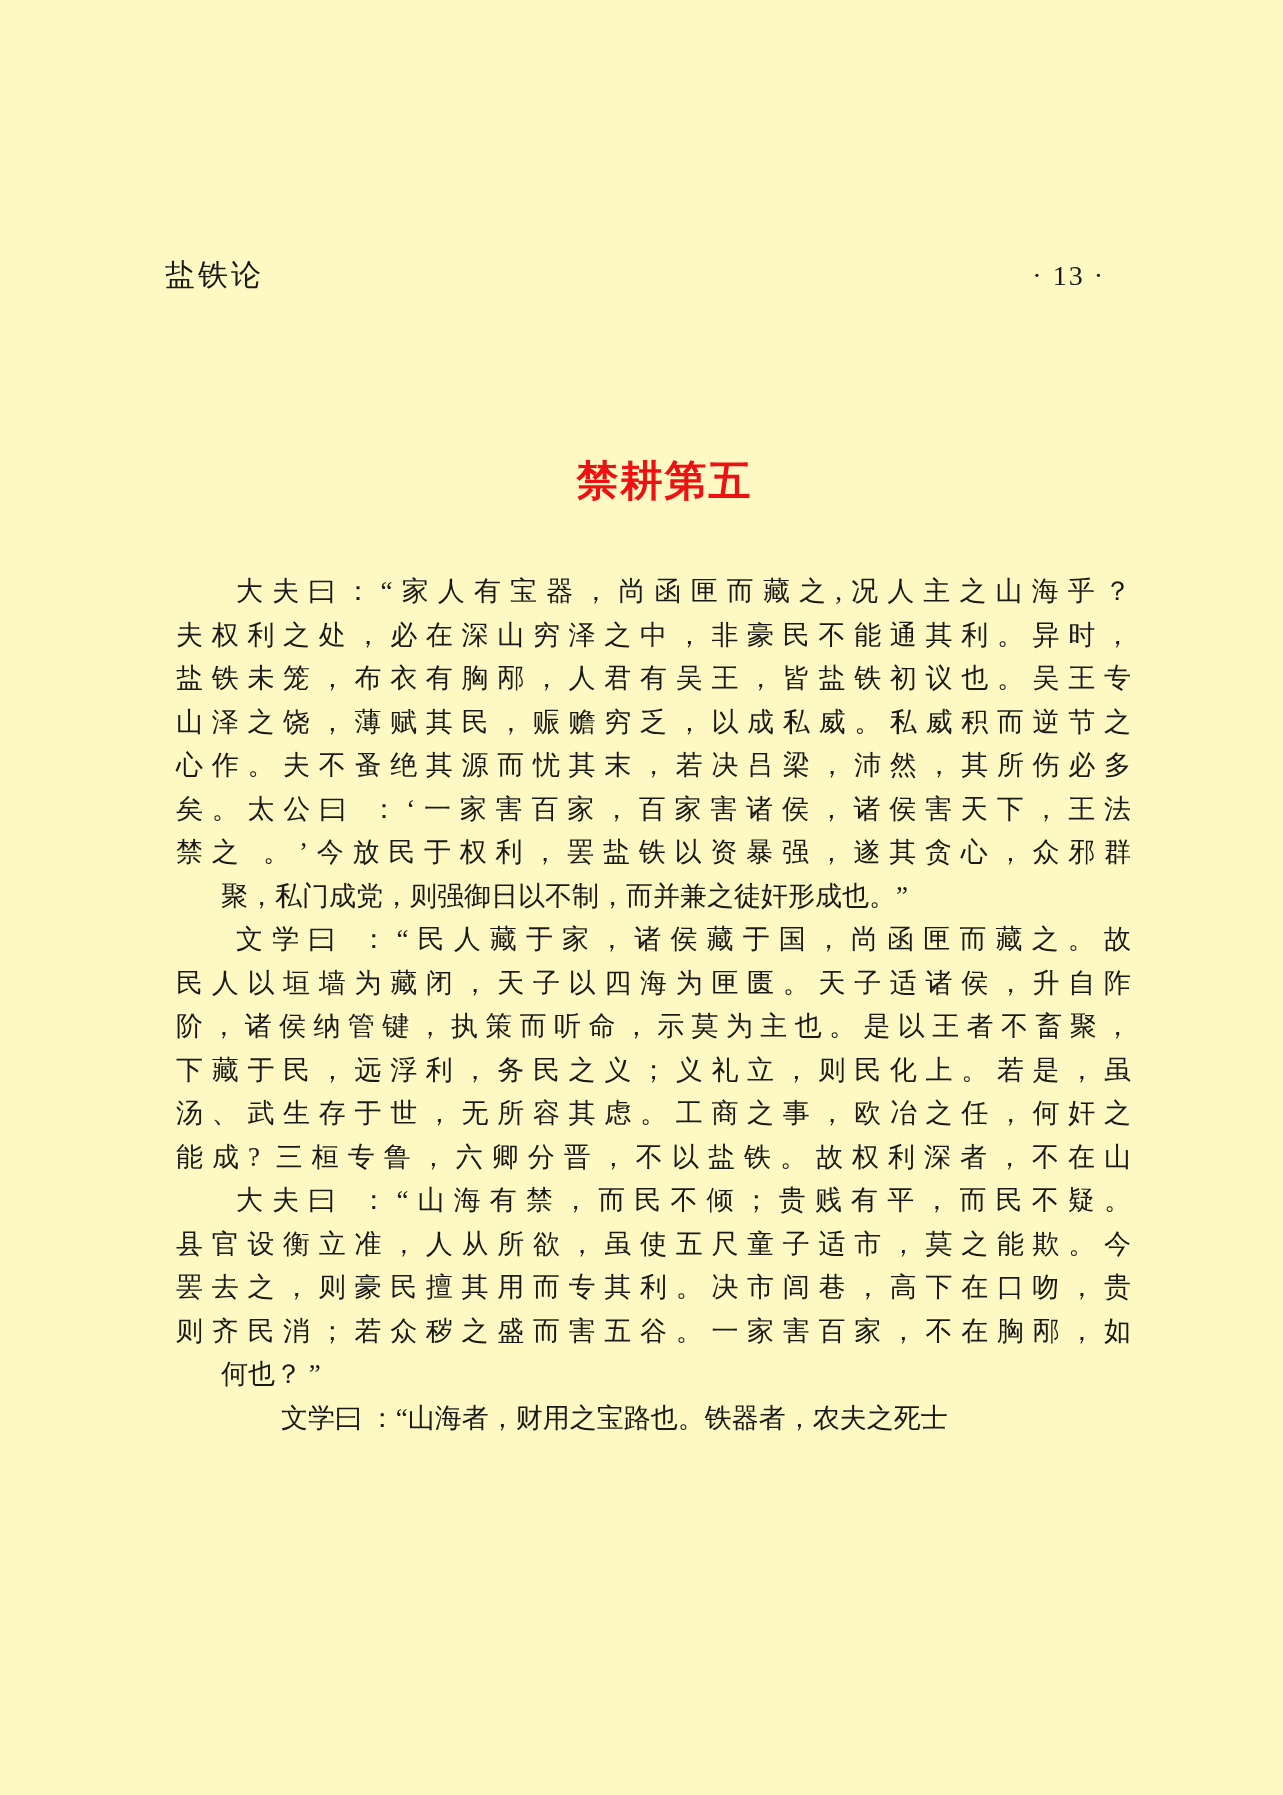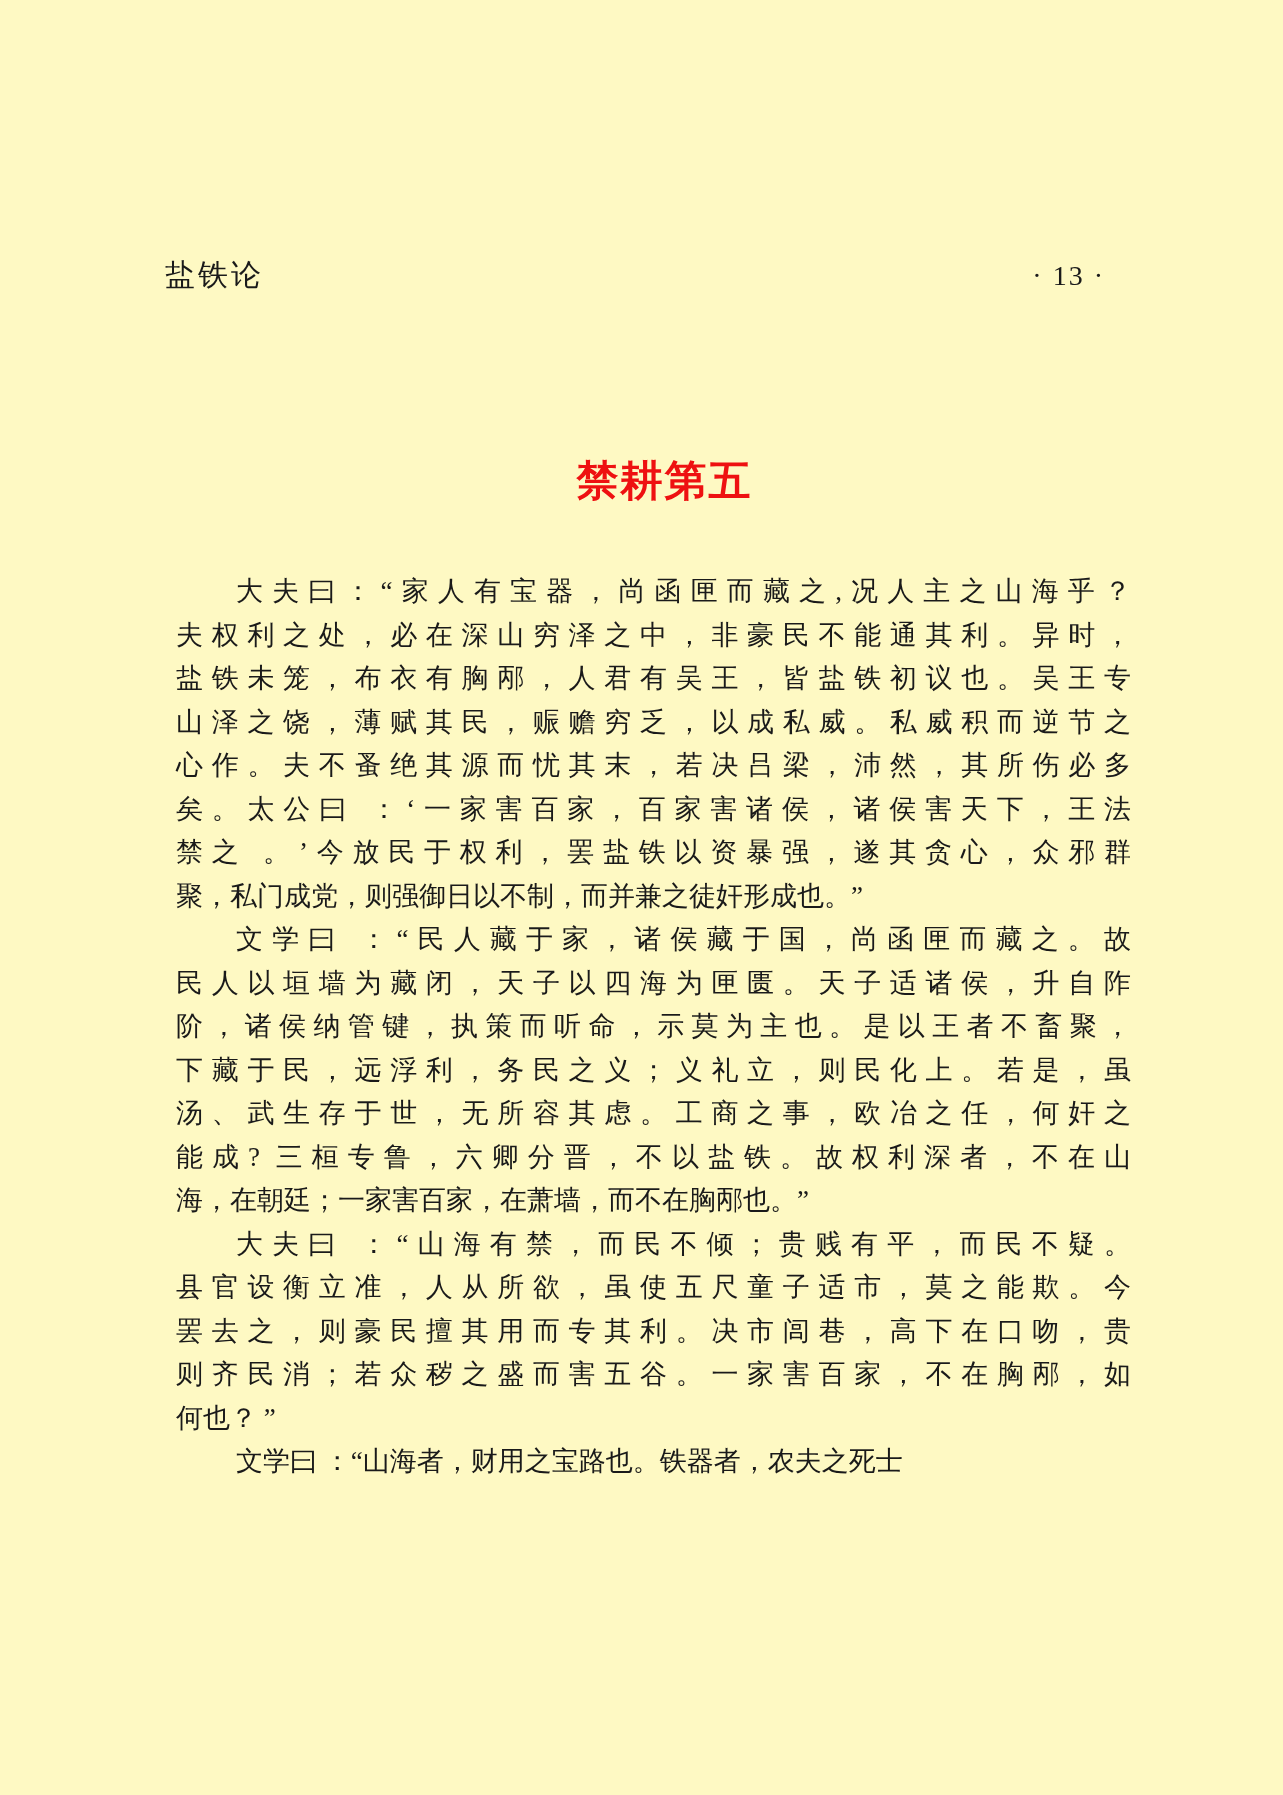--- a/index.html
+++ b/index.html
@@ -60,20 +60,21 @@
     text-align: justify;
     text-align-last: justify;
     white-space: nowrap;
   }
   .line.first {
     text-indent: 60px;
   }
   .line.end {
     text-align-last: left;
     white-space: normal;
+    margin-left: 45px;
   }
 </style>
 </head>
 <body>
 
 <div class="page">
 
   <div class="page-header">
     <span class="book-title">盐铁论</span>
     <span class="page-number">· 13 ·</span>
@@ -94,21 +95,20 @@
       <div class="line end">聚，私门成党，则强御日以不制，而并兼之徒奸形成也。”</div>
     </div>
 
     <div>
       <div class="line first">文学曰 ：“民人藏于家，诸侯藏于国，尚函匣而藏之。故</div>
       <div class="line">民人以垣墙为藏闭，天子以四海为匣匮。天子适诸侯，升自阼</div>
       <div class="line">阶，诸侯纳管键，执策而听命，示莫为主也。是以王者不畜聚，</div>
       <div class="line">下藏于民，远浮利，务民之义；义礼立，则民化上。若是，虽</div>
       <div class="line">汤、武生存于世，无所容其虑。工商之事，欧冶之任，何奸之</div>
       <div class="line">能成? 三桓专鲁，六卿分晋，不以盐铁。故权利深者，不在山</div>
-      <div class="line end">海，在朝廷；一家害百家，在萧墙，而不在胸邴也。”</div>
     </div>
 
     <div>
       <div class="line first">大夫曰 ：“山海有禁，而民不倾；贵贱有平，而民不疑。</div>
       <div class="line">县官设衡立准，人从所欲，虽使五尺童子适市，莫之能欺。今</div>
       <div class="line">罢去之，则豪民擅其用而专其利。决市闾巷，高下在口吻，贵</div>
       <div class="line">则齐民消；若众秽之盛而害五谷。一家害百家，不在胸邴，如</div>
       <div class="line end">何也？ ”</div>
     </div>
 

